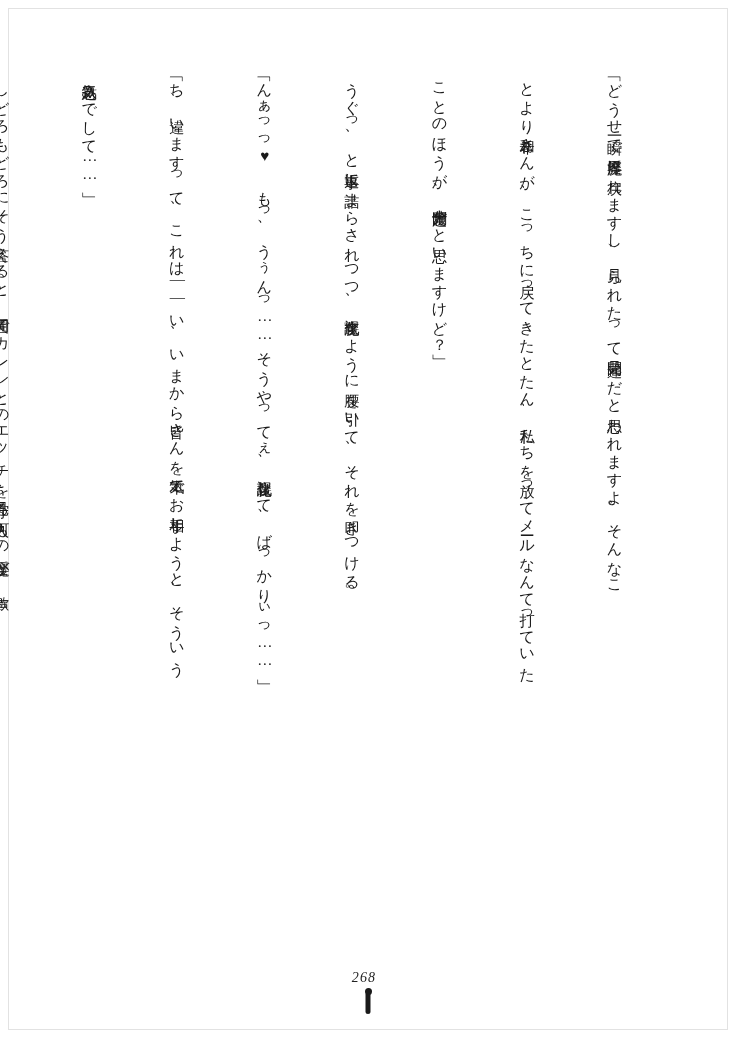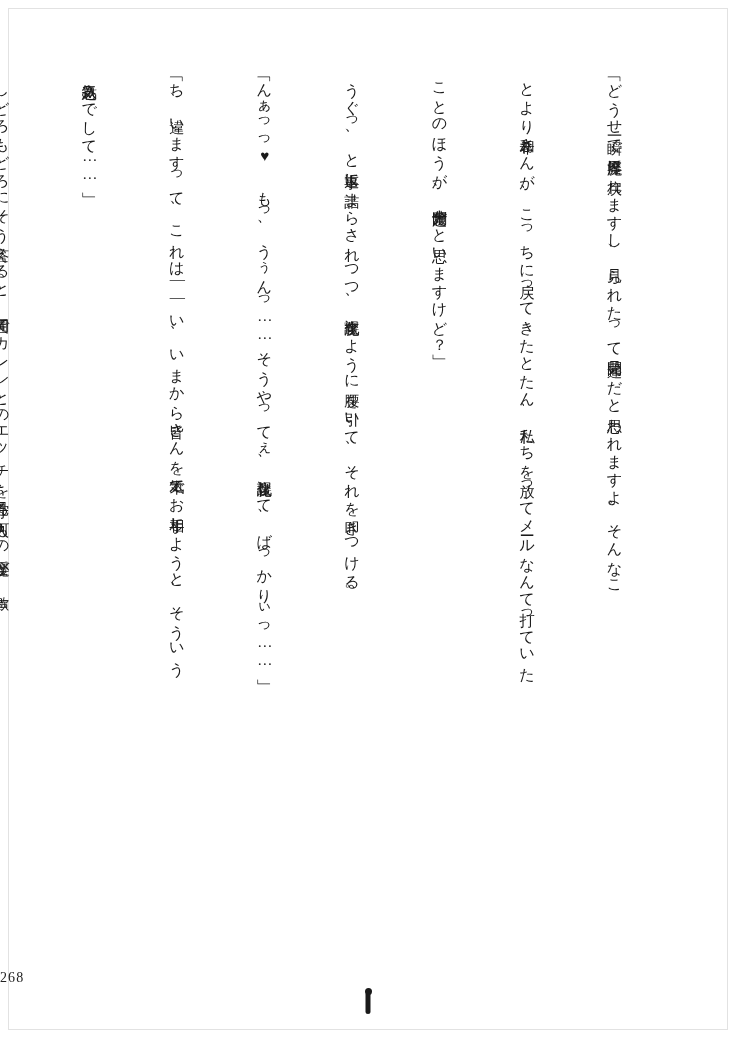--- a/index.html
+++ b/index.html
@@ -57,25 +57,26 @@
   .vline {
     display: block;
     margin: 0;
     padding: 0;
   }
   .page-number {
     position: absolute;
     left: 0;
     right: 8px;
     bottom: 52px;
-    text-align: left;
+    text-align: center;
     font-family: "Liberation Serif", "DejaVu Serif", serif;
     font-size: 14px;
     letter-spacing: 0.08em;
     color: #222222;
+    font-style: italic;
   }
   .page-mark {
     position: absolute;
     left: 50%;
     bottom: 24px;
     transform: translateX(-50%);
     width: 5px;
     height: 22px;
     background: #1a1a1a;
     border-radius: 3px;

